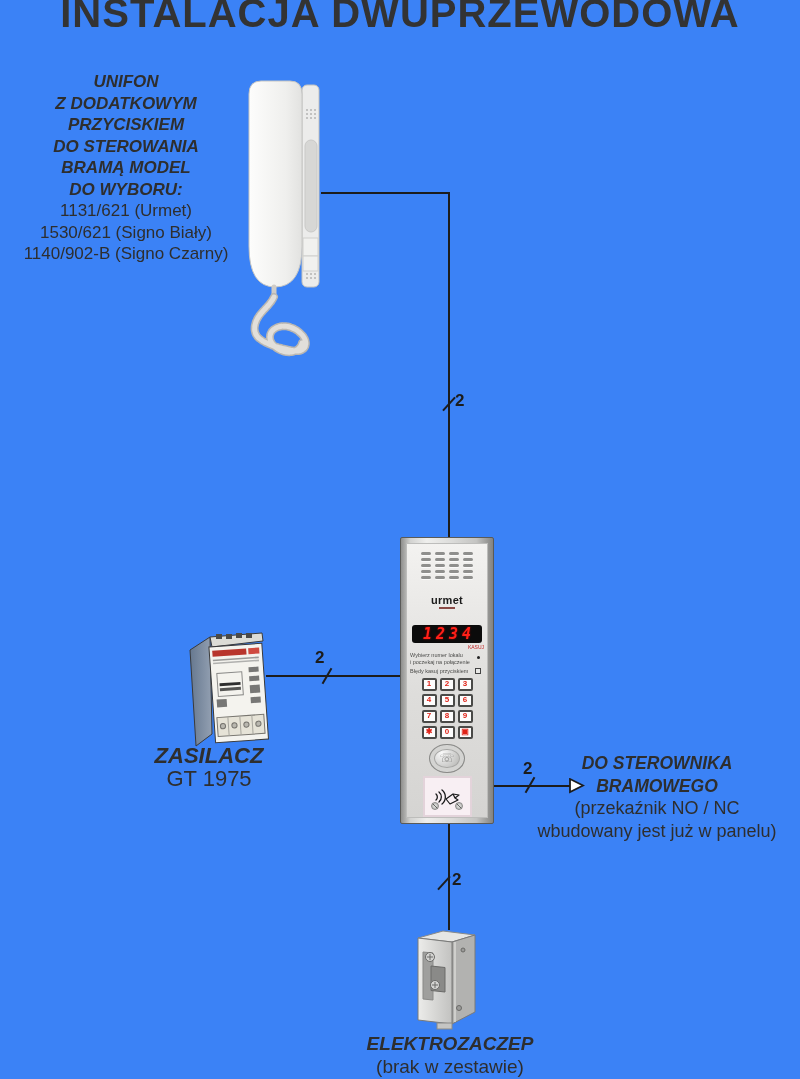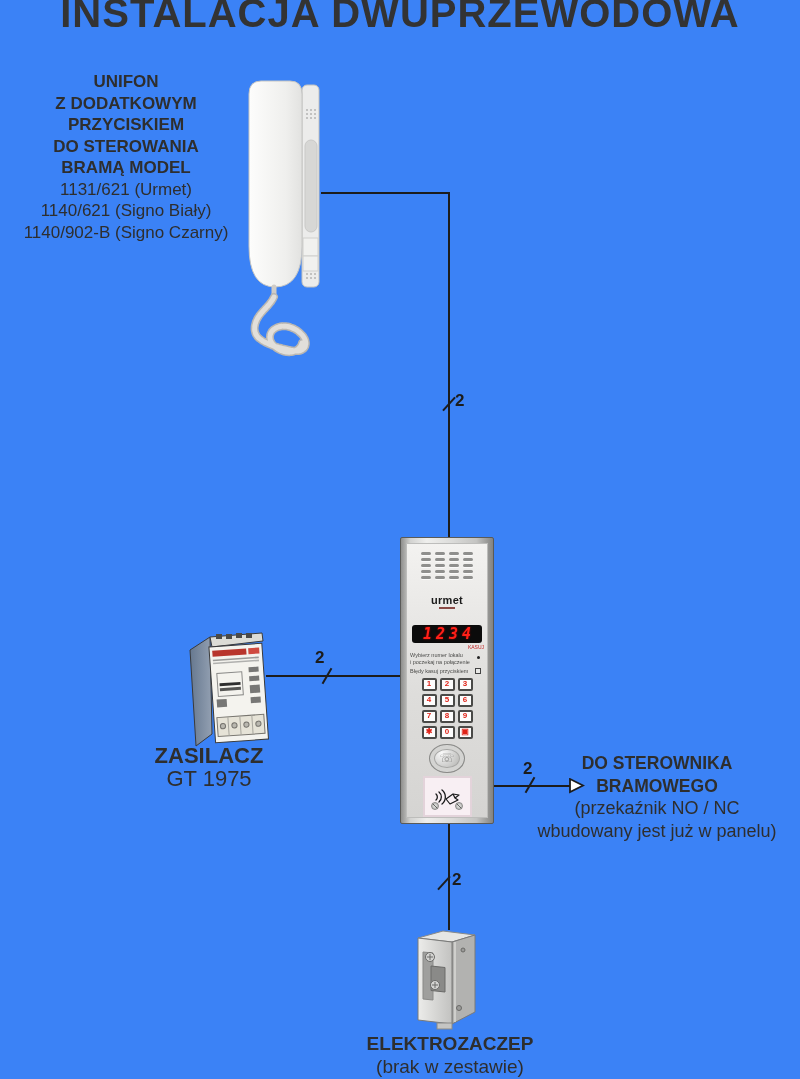--- a/index.html
+++ b/index.html
@@ -6,21 +6,21 @@
   #stage{position:relative;width:800px;height:1079px;background:#3b82f6;overflow:hidden;
          font-family:"Liberation Sans", sans-serif;color:#2e2e2e;}
   .abs{position:absolute;}
 
   
   #title{left:0;top:-9px;width:800px;text-align:center;font-size:40px;font-weight:bold;
          letter-spacing:1px;color:#333;white-space:nowrap;}
 
   
   .tblock{text-align:center;line-height:21.5px;font-size:17px;}
-  .tblock .b{font-weight:bold;}
+  .tblock .b{font-weight:bold;font-style:italic;}
   #unifon-text{left:0;top:71px;width:252px;}
   #zasilacz-text{left:124px;top:744px;width:170px;font-size:22px;line-height:23px;}
   #sterownik-text{left:518px;top:752px;width:278px;font-size:18px;line-height:22.5px;}
   #sterownik-text .b{font-size:17.5px;}
   #strike-text{left:330px;top:1032px;width:240px;font-size:19px;line-height:23px;}
 
   
   .wire{position:absolute;background:#1c1c1c;}
   .tick{position:absolute;width:2px;height:18px;background:#1c1c1c;}
   .cnt{position:absolute;font-size:17px;font-weight:bold;color:#1c1c1c;line-height:17px;}
@@ -63,22 +63,23 @@
 <div id="stage">
 
   <div id="title" class="abs">INSTALACJA DWUPRZEWODOWA</div>
 
   <div id="unifon-text" class="abs tblock">
     <div class="b">UNIFON</div>
     <div class="b">Z DODATKOWYM</div>
     <div class="b">PRZYCISKIEM</div>
     <div class="b">DO STEROWANIA</div>
     <div class="b">BRAMĄ MODEL</div>
+    <div class="b">DO WYBORU:</div>
     <div>1131/621 (Urmet)</div>
-    <div>1140/621 (Signo Biały)</div>
+    <div>1530/621 (Signo Biały)</div>
     <div>1140/902-B (Signo Czarny)</div>
   </div>
 
   <svg class="abs" style="left:243px;top:78px;" width="82" height="292" viewBox="0 0 82 292">
     <defs>
       <linearGradient id="hg" x1="0" y1="0" x2="1" y2="0">
         <stop offset="0" stop-color="#fdfdfc"></stop>
           <stop offset=".7" stop-color="#efefed"></stop>
           <stop offset="1" stop-color="#e2e2e0"></stop>
       </linearGradient>

